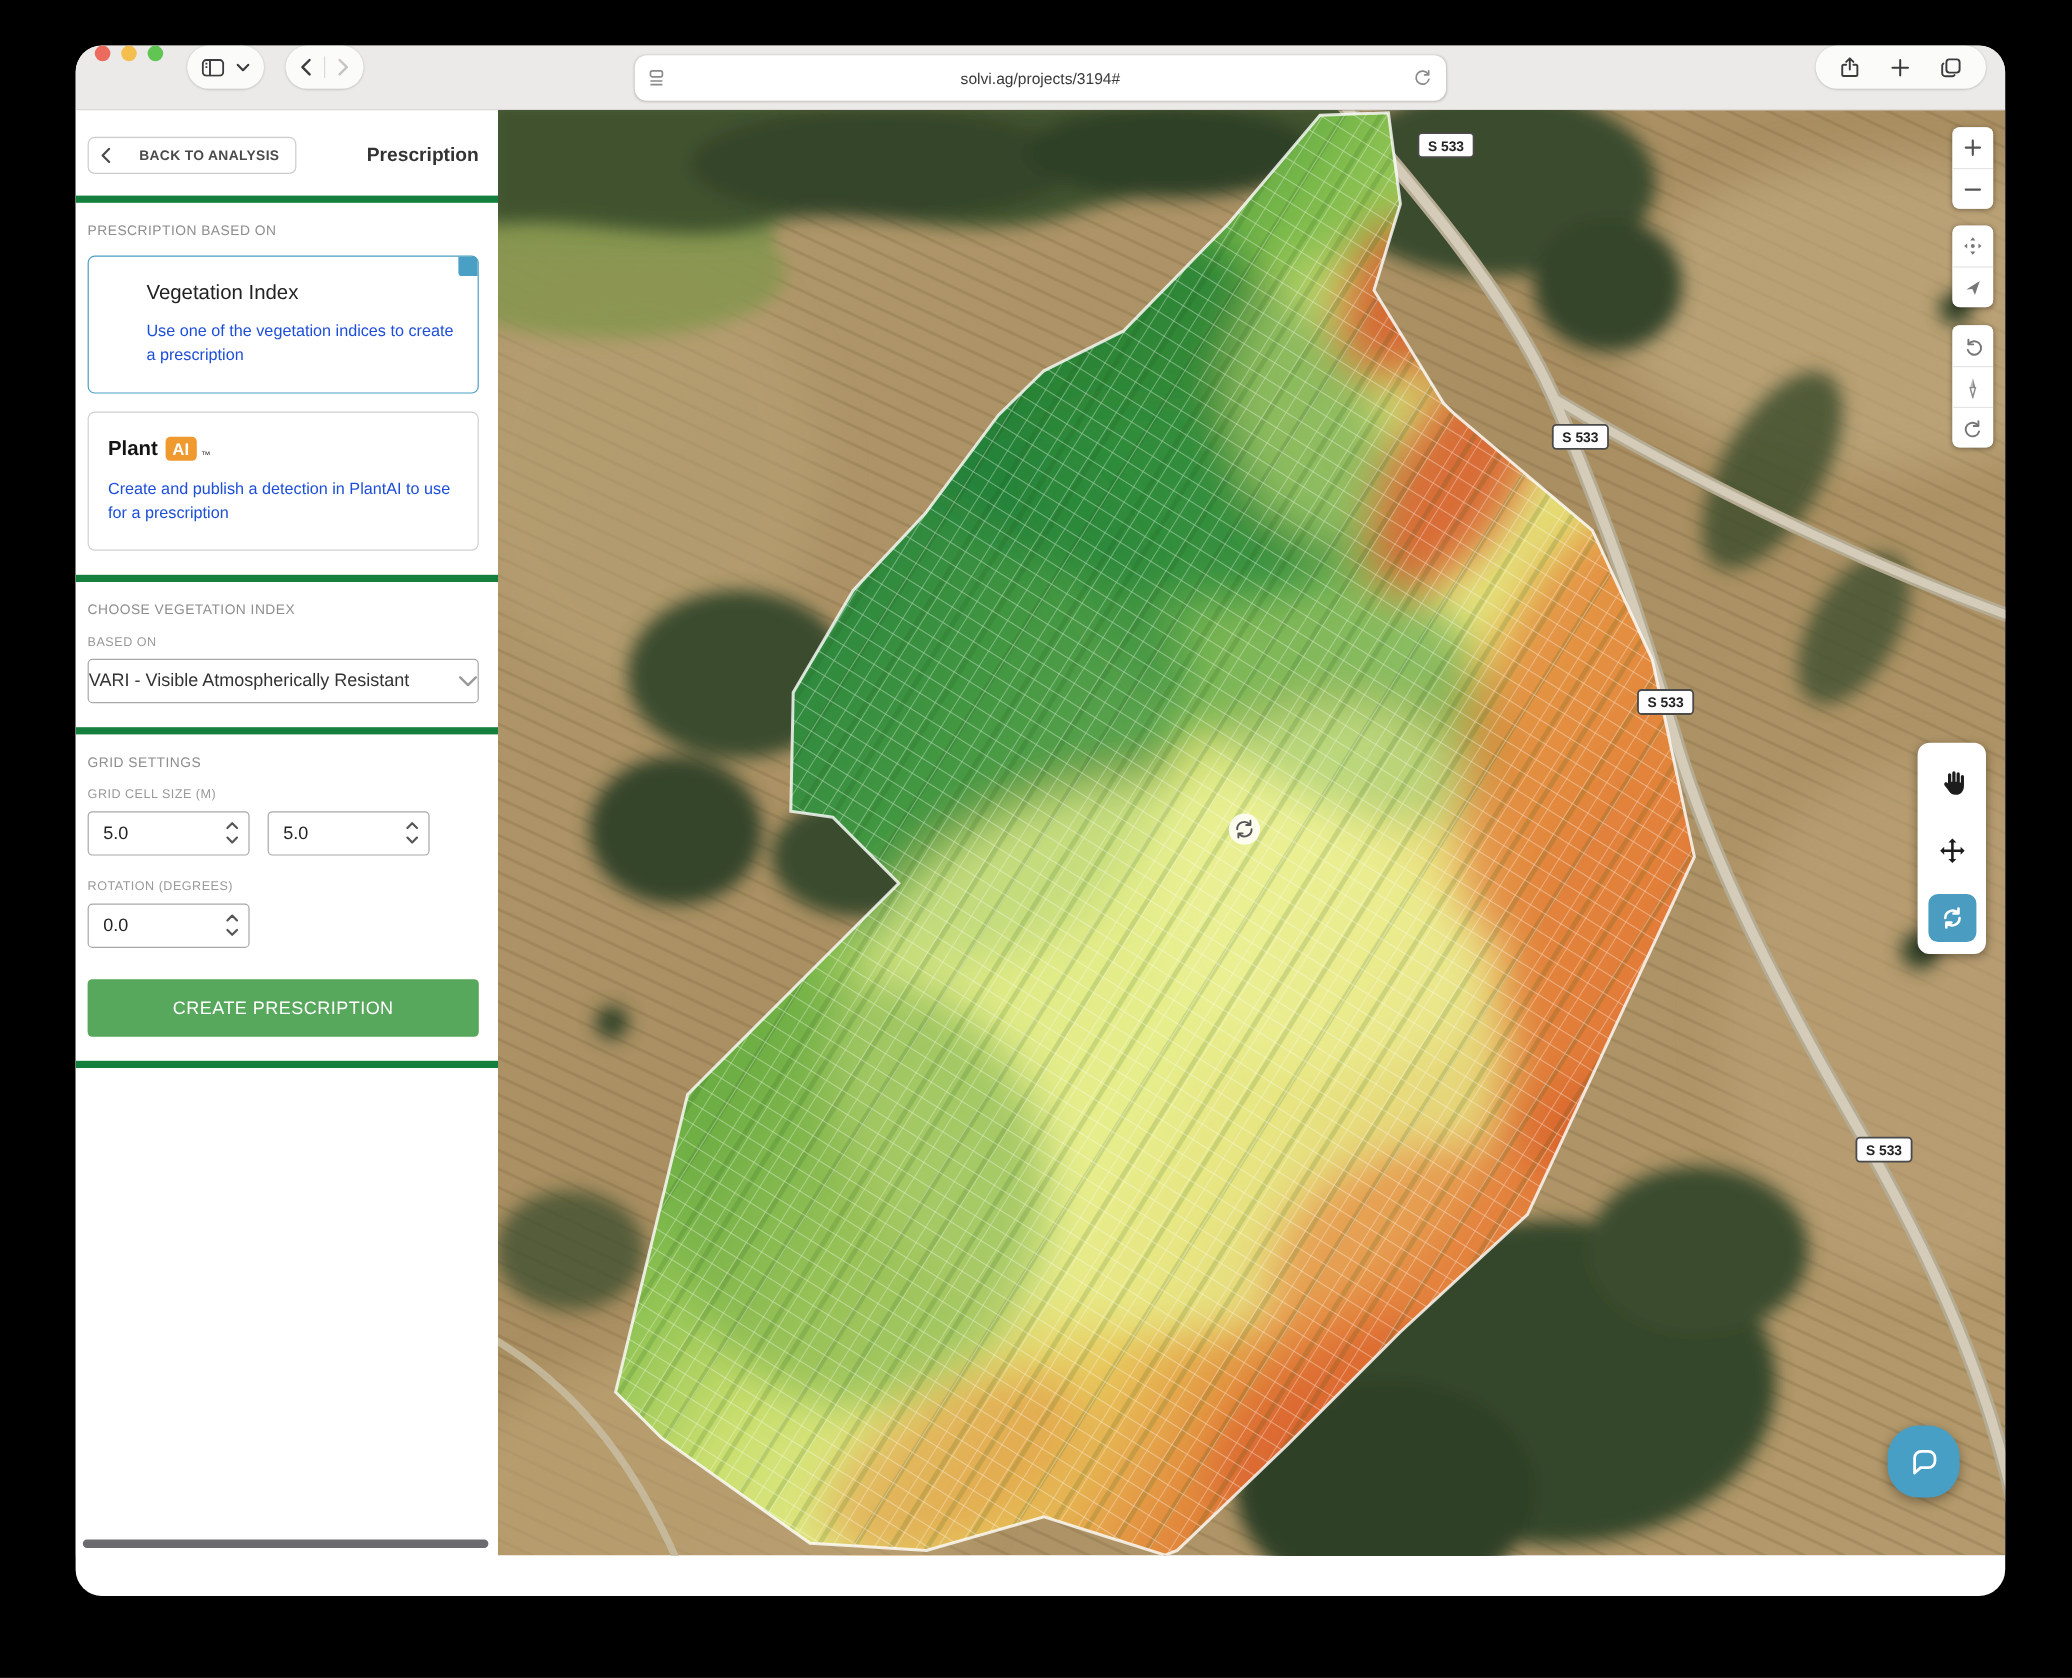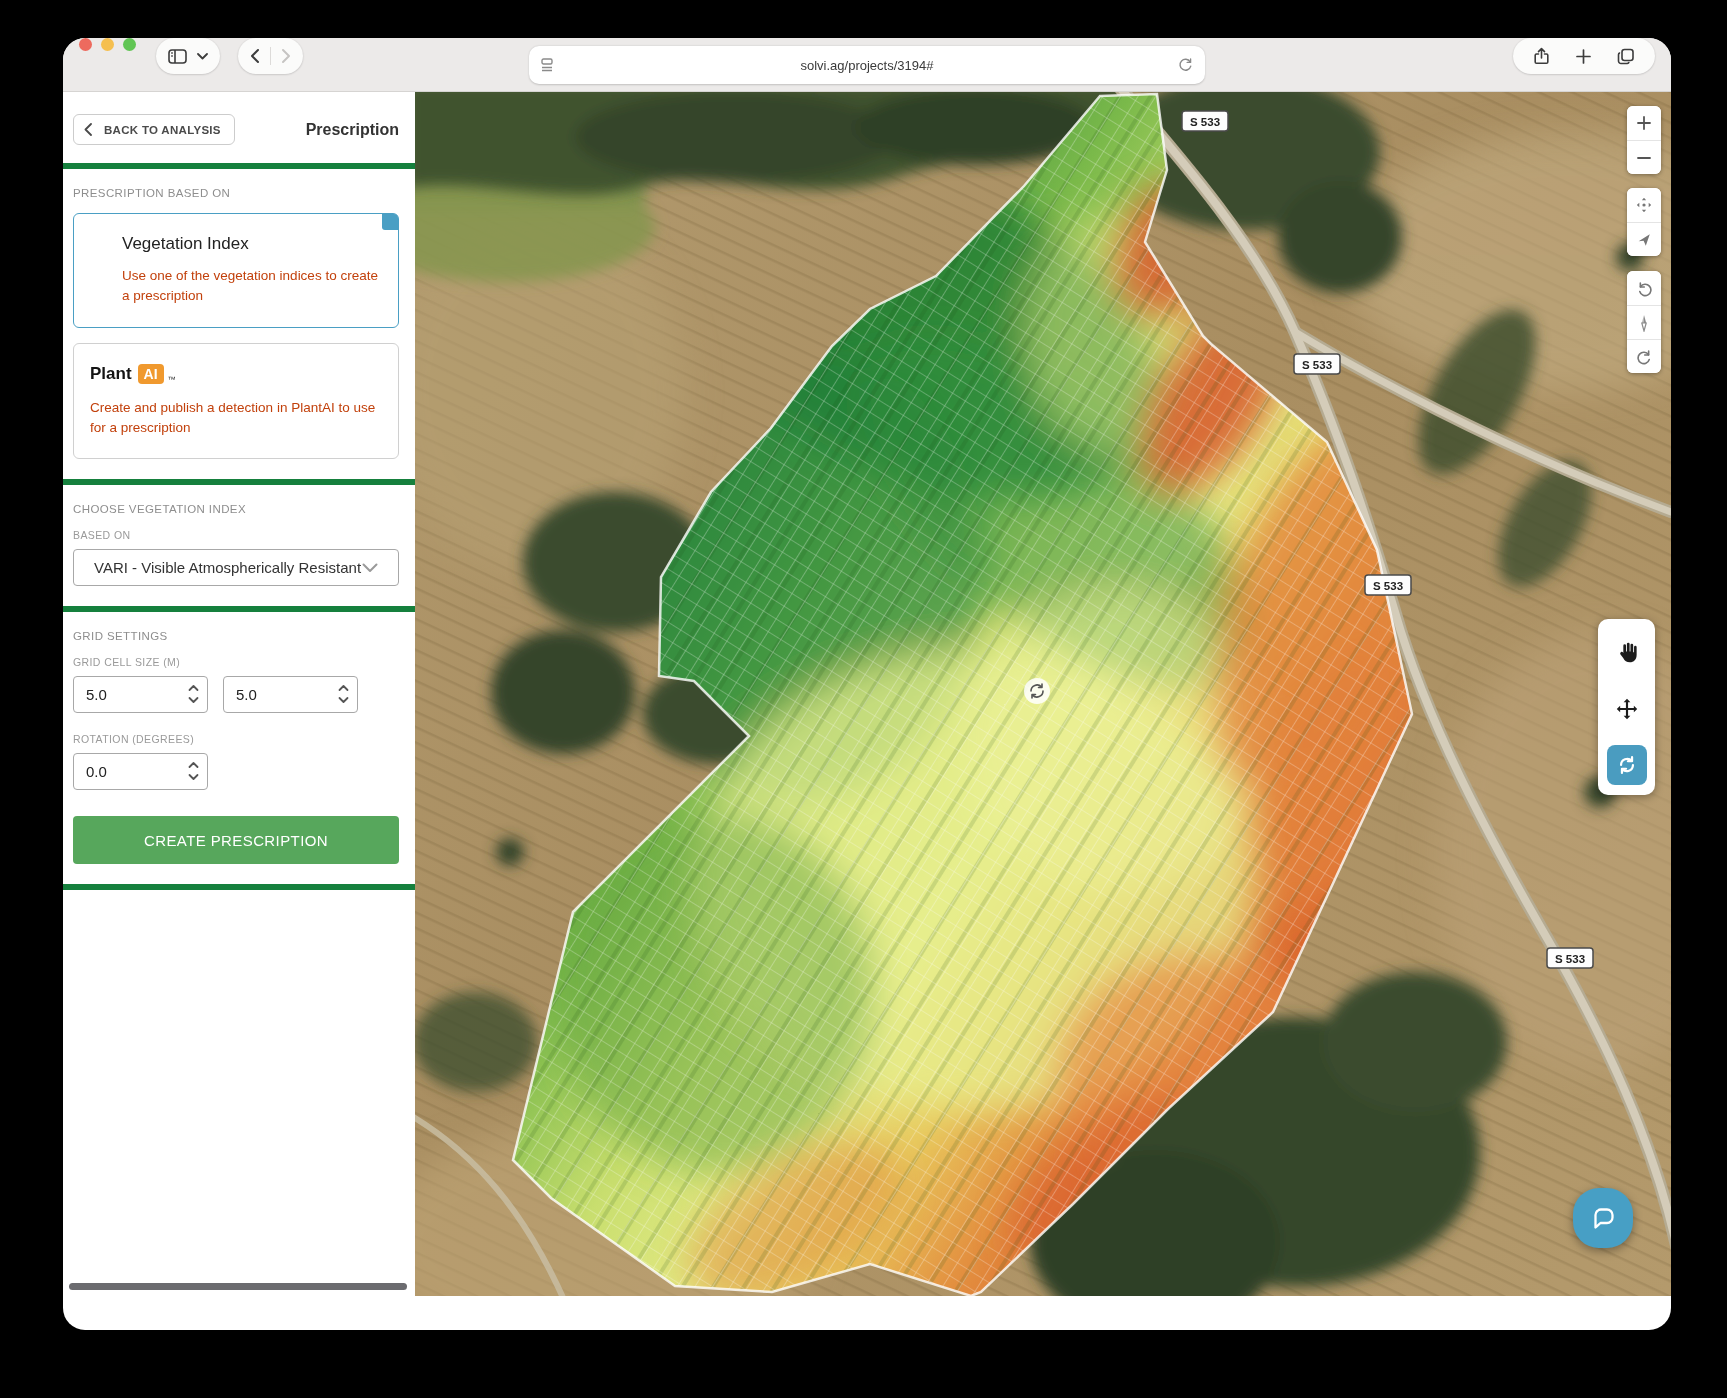--- a/index.html
+++ b/index.html
@@ -42,41 +42,41 @@
   .tab .tfav { width:16px; height:16px; border-radius:50%; background:#3e9ec4; display:flex; align-items:center; justify-content:center; }
   .tab .tfav .ring { width:6px; height:6px; border:2px solid #fff; border-radius:50%; }
   .tab .title { font-size:13px; color:#2c2c2c; }
 
   
   .content { display:flex; height:1204px; }
 
   
   .sidebar { width:352px; background:#fff; position:relative; flex:none; }
   .sb-header { display:flex; align-items:center; justify-content:space-between; padding:22px 16px 18px 10px; }
-  .back-btn { display:flex; align-items:center; gap:12px; border:1px solid #ccc; border-radius:6px;
+  .back-btn { display:flex; align-items:center; gap:24px; border:1px solid #ccc; border-radius:6px;
     background:#fff; padding:8px 13px 8px 10px; font-size:11.5px; font-weight:bold; color:#4a4a4a;
     letter-spacing:.3px; cursor:pointer; }
   .sb-title { font-size:16px; font-weight:bold; color:#333; }
   .sb-section { border-top:6px solid #15803d; padding:18px 16px 20px 10px; }
   .sb-label { font-size:11.5px; color:#8e8e8e; letter-spacing:.4px; margin-bottom:14px; }
   .sb-sublabel { font-size:10.5px; color:#9a9a9a; letter-spacing:.4px; margin-bottom:8px; }
   .card { border:1px solid #d0d0d0; border-radius:6px; padding:20px 16px; position:relative; background:#fff; cursor:pointer; }
   .card.selected { border:1.5px solid #4a9fc4;padding-left:48px; }
   .card + .card { margin-top:15px; }
   .card h3 { font-size:17px; font-weight:normal; color:#222; margin-bottom:12px; }
-  .card p { font-size:13.5px; color:#c2410c; line-height:1.5; }
+  .card p { font-size:13.5px; color:#1d4ed8; line-height:1.5; }
   .sel-corner { position:absolute; top:0; right:0; width:16px; height:16px; background:#4a9fc4;
     border-radius:0 4px 0 3px; }
   .plantai-row { display:flex; align-items:flex-end; gap:4px; margin-bottom:14px; }
   .plantai-word { font-size:17px; font-weight:bold; color:#141414; }
   .plantai-badge { background:#f0992e; color:#fff; font-size:14px; font-weight:bold; padding:2px 6px;
     border-radius:4px; margin-left:2px; }
   .plantai-tm { font-size:8px; color:#333; margin-top:-2px; }
   .select { display:flex; align-items:center; justify-content:space-between; border:1px solid #a8a8a8;
-    border-radius:4px; height:37px; padding:0 20px; cursor:pointer; background:#fff; }
+    border-radius:4px; height:37px; padding:0 0; cursor:pointer; background:#fff; }
   .select .sel-text { font-size:15px; color:#333; }
   .spin-row { display:flex; gap:15px; }
   .spinner { position:relative; width:135px; }
   .spinner input { width:100%; height:37px; border:1px solid #a8a8a8; border-radius:4px;
     font-size:15px; color:#222; padding:0 28px 0 12px; font-family:inherit; outline:none; }
   .stepper { position:absolute; right:8px; top:7px; cursor:pointer; }
   .field-block { margin-top:20px; }
   .create-btn { margin-top:26px; width:100%; height:48px; background:#57a75c; border:none; border-radius:4px;
     color:#fff; font-size:15px; letter-spacing:.4px; font-family:inherit; cursor:pointer; }
   .sb-scrollbar { position:absolute; bottom:6px; left:6px; width:338px; height:7px;

